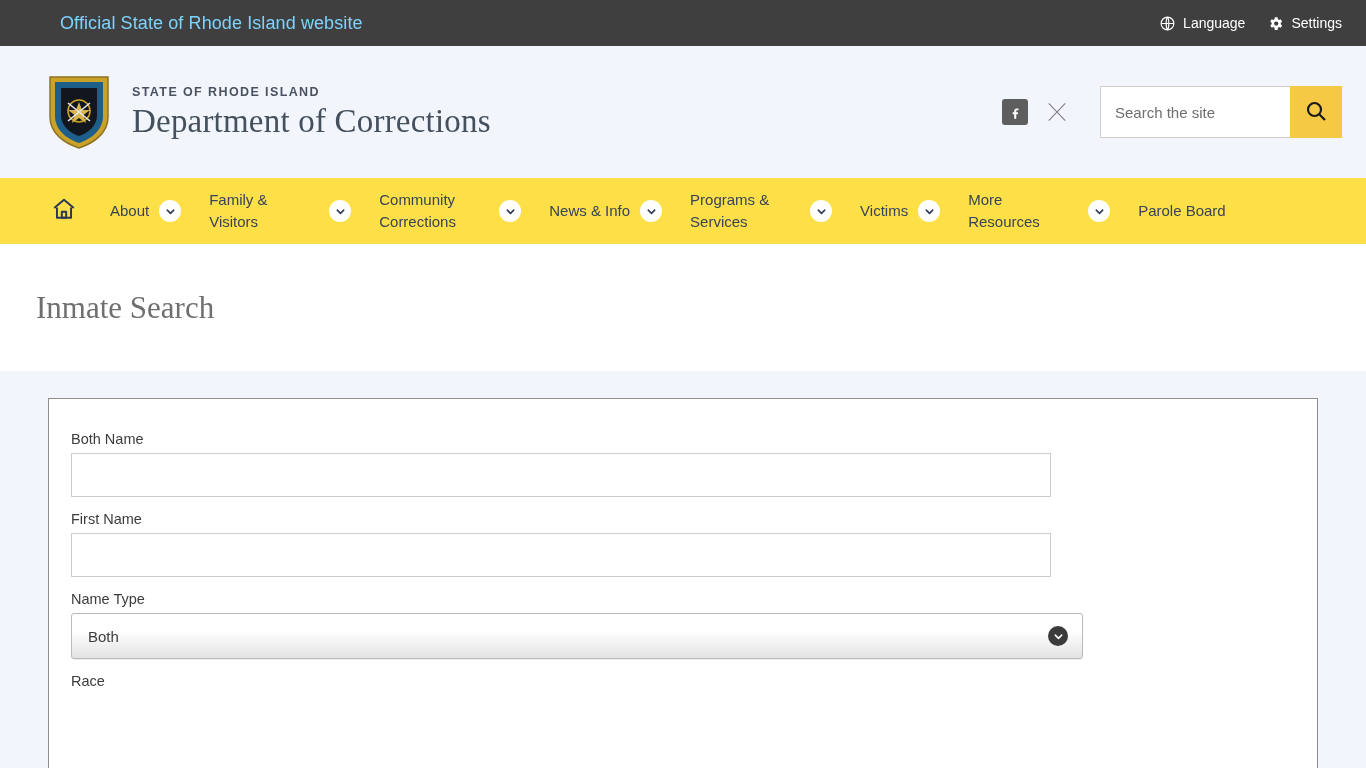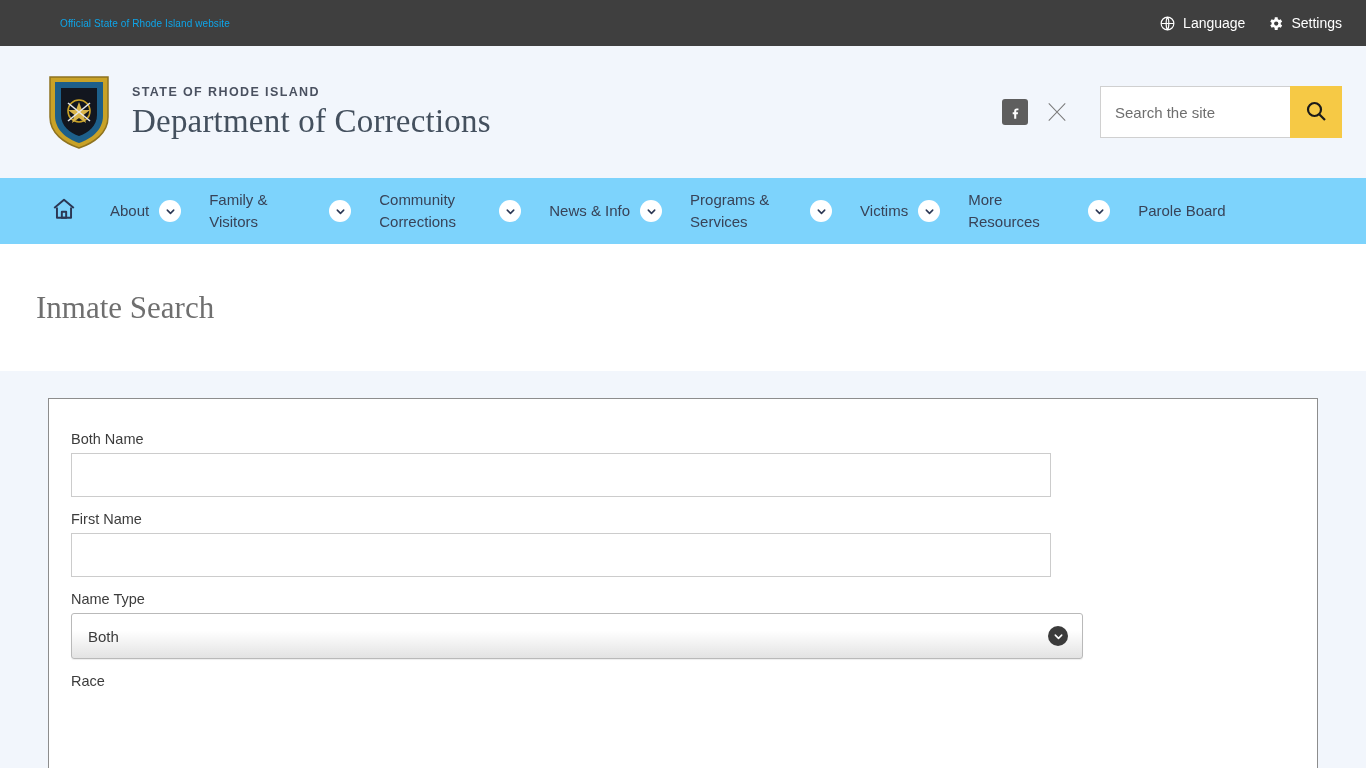--- a/index.html
+++ b/index.html
@@ -15,22 +15,22 @@
   
   .topbar {
     height: 46px;
     background: #3f3f3f;
     display: flex;
     align-items: center;
     justify-content: space-between;
     padding: 0 24px 0 60px;
   }
   .topbar-left {
-    color: #0ea5e9;
-    font-size: 10px;
+    color: #7dd3fc;
+    font-size: 18px;
     letter-spacing: .1px;
   }
   .topbar-right {
     display: flex;
     align-items: center;
     gap: 22px;
   }
   .util-item {
     display: flex;
     align-items: center;
@@ -117,21 +117,21 @@
     width: 52px;
     background: #f6c945;
     border: none;
     cursor: pointer;
     display: flex; align-items: center; justify-content: center;
   }
 
   
   .nav {
     height: 66px;
-    background: #7dd3fc;
+    background: #fde047;
     display: flex;
     align-items: center;
     padding: 0 20px 0 48px;
   }
   .nav-home {
     padding: 0 18px 0 2px;
     display: flex; align-items: center;
     cursor: pointer;
   }
   .nav-item {

